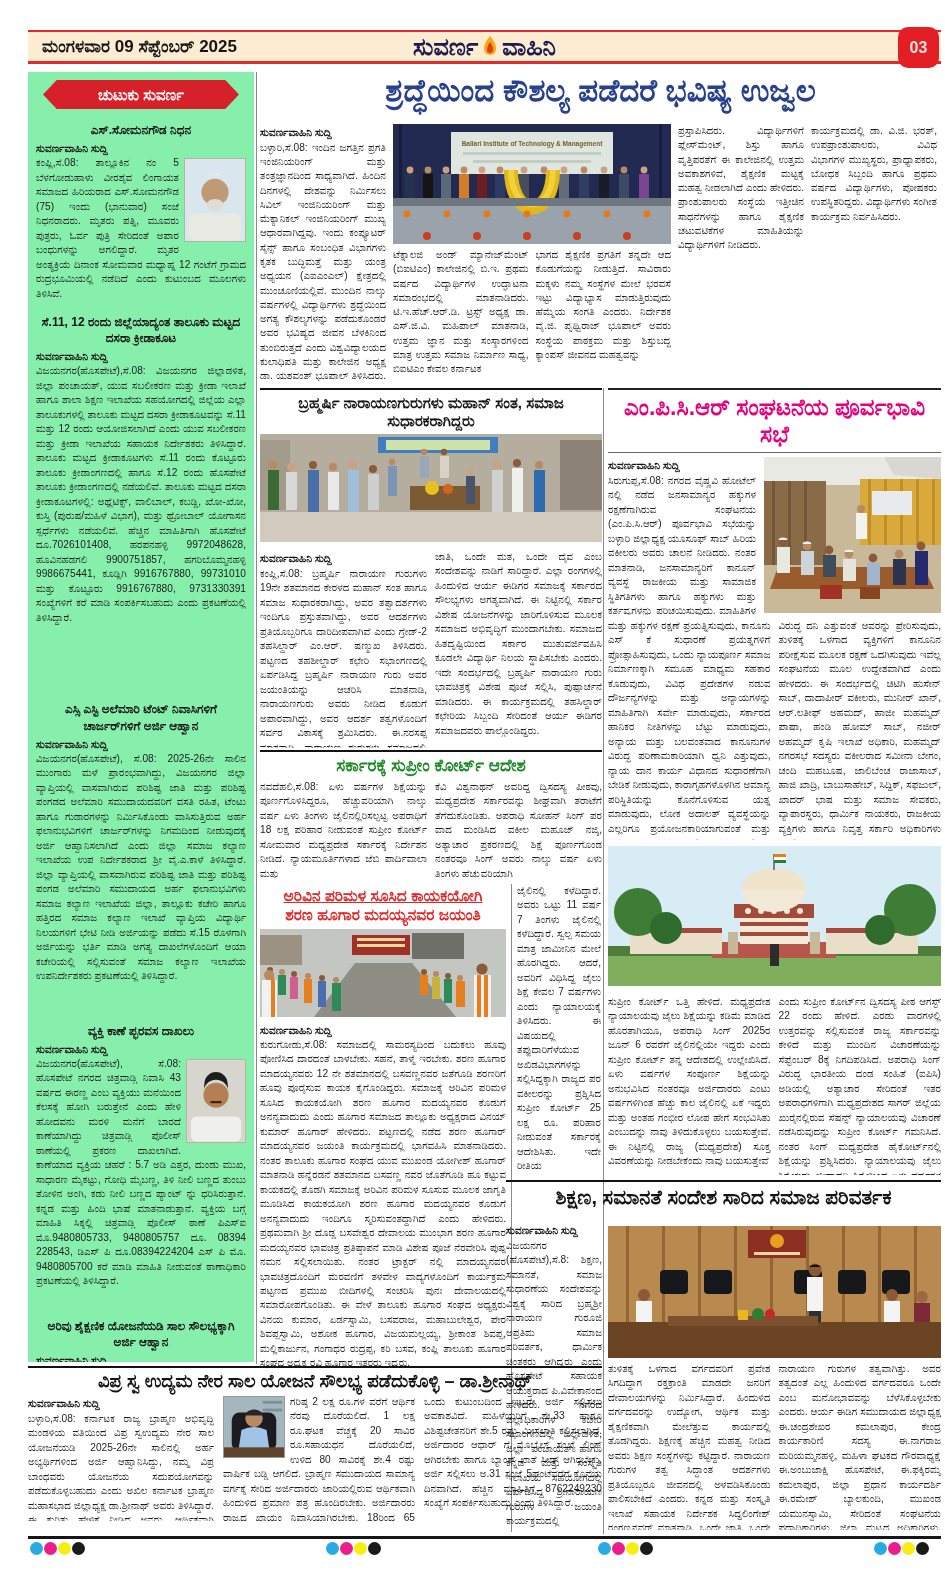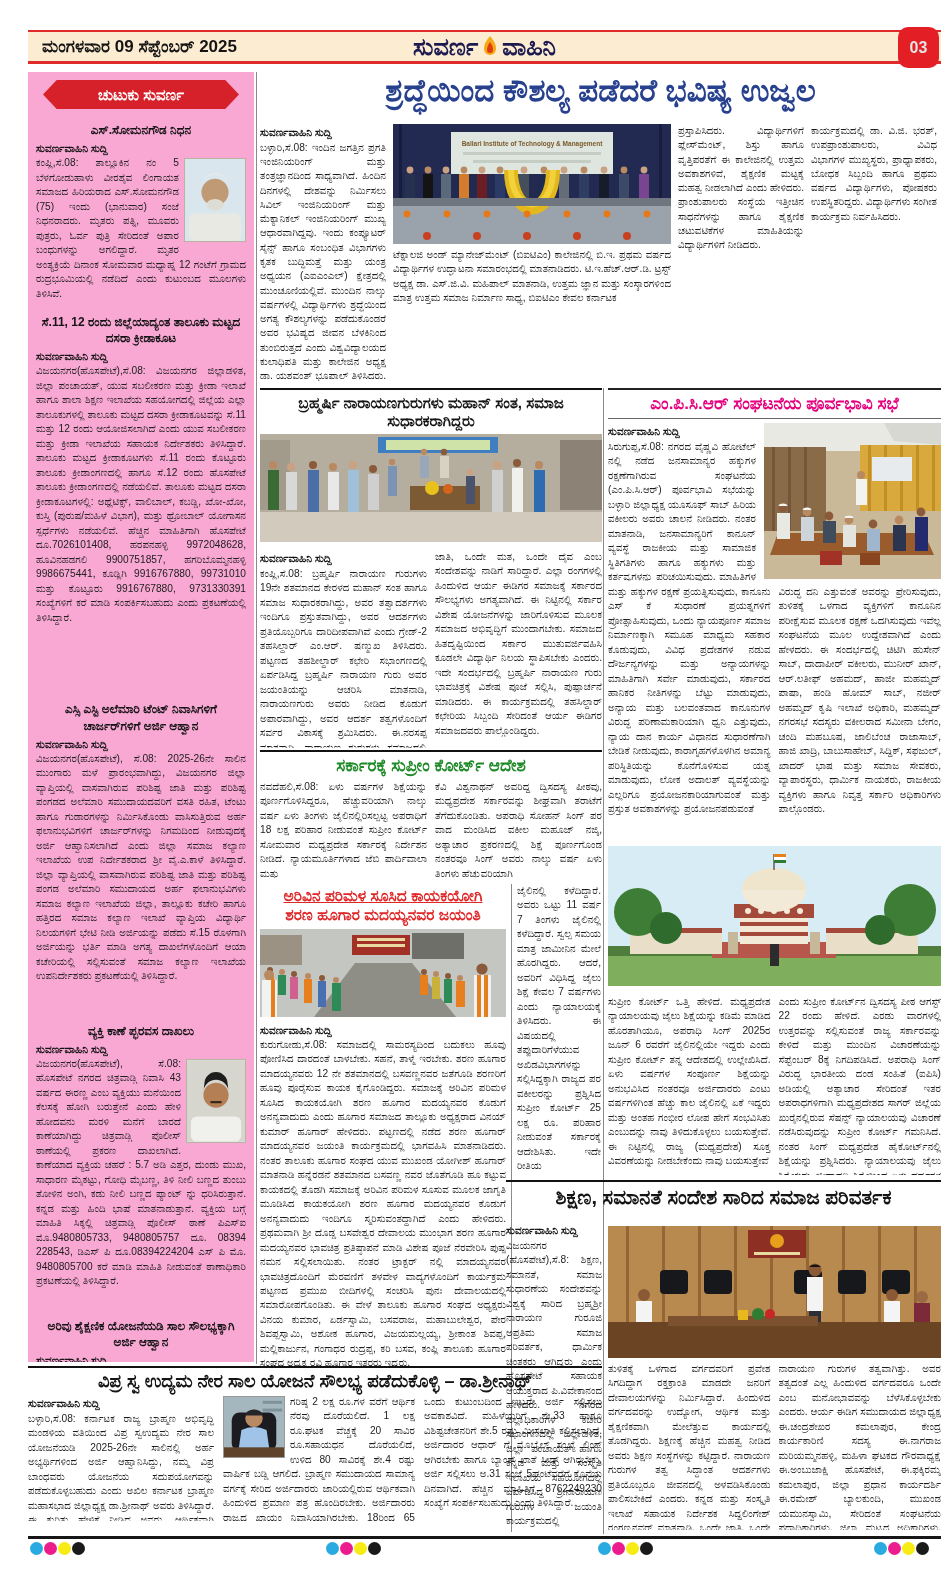--- a/index.html
+++ b/index.html
@@ -10,21 +10,21 @@
   
   .hbar{position:absolute;left:28px;top:30px;width:913px;height:34px;background:#fcecd2;
         border-top:2px solid #e02b2b;border-bottom:3px solid #e02b2b;padding-left:20px;}
   .hdate{position:absolute;left:14px;top:5px;font-size:17px;font-weight:bold;color:#141414;}
   .mast{position:absolute;left:0;right:0;top:1px;text-align:center;font-size:24px;font-weight:800;
         color:#1c1a4e;display:flex;align-items:center;justify-content:center;gap:3px;}
   .badge{position:absolute;right:2px;top:-5px;width:41px;height:41px;background:#e31e25;border-radius:10px;
          color:#e5e5e5;font-size:16px;font-weight:800;display:flex;align-items:center;justify-content:center;}
 
   
-  .leftcol{position:absolute;left:28px;top:72px;width:226px;height:1290px;background:#f9a8d4;
+  .leftcol{position:absolute;left:28px;top:72px;width:226px;height:1290px;background:#86efac;
            padding:6px 8px;overflow:hidden;}
   .ribbon{width:196px;height:29px;margin:2px auto 10px;background:#d6202a;color:#fff;font-weight:800;
           font-size:15px;display:flex;align-items:center;justify-content:center;
           clip-path:polygon(0 50%,7% 0,93% 0,100% 50%,93% 100%,7% 100%);}
   .lart{margin-bottom:10px;overflow:hidden;}
   .lart h3{margin:3px 2px 4px;font-size:12px;line-height:1.35;text-align:center;color:#141414;}
   .byline{font-weight:bold;font-size:10.5px;margin:1px 0;color:#141414;}
   .lbody{font-size:10.2px;line-height:1.42;text-align:justify;color:#202020;}
   .pimg-r{float:right;margin:2px 0 3px 5px;border:1px solid #b9b3a0;background:#d9e6ee;}
 
@@ -42,21 +42,21 @@
   .mc-center .cols{display:flex;gap:7px;margin-top:4px;height:132px;overflow:hidden;}
   .mc-center .cols .mcol{flex:1;}
 
   
   .sect{position:absolute;overflow:hidden;}
   .sect h2{margin:0;padding:4px 0;text-align:center;}
   .cols2{display:flex;gap:8px;overflow:hidden;}
   .cols2 .tcol{flex:1;font-size:10.2px;line-height:1.42;text-align:justify;overflow:hidden;}
 
   .brah-h{font-size:15px;font-weight:800;color:#141414;border-top:2px solid #111;}
-  .mpcr-h{font-size:17px;font-weight:800;color:#e6007e;border-top:2px solid #222;border-bottom:1px solid #666;}
+  .mpcr-h{font-size:23px;font-weight:800;color:#e6007e;border-top:2px solid #222;border-bottom:1px solid #666;}
   .supct-h{font-size:17px;font-weight:800;color:#1d8a27;border-top:2px solid #111;}
   .jay-h{font-size:15.5px;font-weight:800;color:#e02728;line-height:1.25;}
   .edu-h{font-size:20px;font-weight:800;color:#141414;border-top:2px solid #111;}
   .vip-h{font-size:18px;font-weight:800;color:#141414;}
 
   .photo{background:#cfcfcf;overflow:hidden;}
   .tcol-n{font-size:10.2px;line-height:1.42;text-align:justify;overflow:hidden;}
 
   
   .brule{position:absolute;left:28px;top:1536px;width:913px;height:3px;background:#161616;}
@@ -220,20 +220,21 @@
         <g fill="#c8401f">
           <circle cx="34" cy="112" r="4"></circle>
             <circle cx="84" cy="112" r="4"></circle>
             <circle cx="134" cy="112" r="4"></circle>
             <circle cx="184" cy="112" r="4"></circle>
             <circle cx="234" cy="112" r="4"></circle>
         </g>
       </svg>
       <div class="cols">
         <div class="mcol">ಟೆಕ್ನಾಲಜಿ ಅಂಡ್ ಮ್ಯಾನೇಜ್‌ಮೆಂಟ್ (ಬಿಐಟಿಎಂ) ಕಾಲೇಜಿನಲ್ಲಿ ಬಿ.ಇ. ಪ್ರಥಮ ವರ್ಷದ ವಿದ್ಯಾರ್ಥಿಗಳ ಉದ್ಘಾಟನಾ ಸಮಾರಂಭದಲ್ಲಿ ಮಾತನಾಡಿದರು. ಟಿ.ಇ.ಹೆಚ್.ಆರ್.ಡಿ. ಟ್ರಸ್ಟ್ ಅಧ್ಯಕ್ಷ ಡಾ. ಎಸ್.ಜಿ.ವಿ. ಮಹಿಪಾಲ್ ಮಾತನಾಡಿ, ಉತ್ತಮ ಜ್ಞಾನ ಮತ್ತು ಸಂಸ್ಕಾರಗಳಿಂದ ಮಾತ್ರ ಉತ್ತಮ ಸಮಾಜ ನಿರ್ಮಾಣ ಸಾಧ್ಯ, ಬಿಐಟಿಎಂ ಕೇವಲ ಕರ್ನಾಟಕ</div>
+        <div class="mcol">ಭಾಗದ ಶೈಕ್ಷಣಿಕ ಪ್ರಗತಿಗೆ ತನ್ನದೇ ಆದ ಕೊಡುಗೆಯನ್ನು ನೀಡುತ್ತಿದೆ. ಸಾವಿರಾರು ಮಕ್ಕಳು ನಮ್ಮ ಸಂಸ್ಥೆಗಳ ಮೇಲೆ ಭರವಸೆ ಇಟ್ಟು ವಿದ್ಯಾಭ್ಯಾಸ ಮಾಡುತ್ತಿರುವುದು ಹೆಮ್ಮೆಯ ಸಂಗತಿ ಎಂದರು. ನಿರ್ದೇಶಕ ವೈ.ಜಿ. ಪೃಥ್ವಿರಾಜ್ ಭೂಪಾಲ್ ಅವರು ಸಂಸ್ಥೆಯ ಪಾಠಕ್ರಮ ಮತ್ತು ಶಿಸ್ತುಬದ್ಧ ಕ್ಯಾಂಪಸ್ ಜೀವನದ ಮಹತ್ವವನ್ನು</div>
       </div>
     </div>
     <div class="mcol mc-side">ಪ್ರಸ್ತಾಪಿಸಿದರು. ವಿದ್ಯಾರ್ಥಿಗಳಿಗೆ ಪ್ಲೇಸ್‌ಮೆಂಟ್, ಶಿಸ್ತು ಹಾಗೂ ವೃತ್ತಿಪರತೆಗೆ ಈ ಕಾಲೇಜಿನಲ್ಲಿ ಉತ್ತಮ ಅವಕಾಶಗಳಿವೆ, ಶೈಕ್ಷಣಿಕ ಮಟ್ಟಕ್ಕೆ ಮಹತ್ವ ನೀಡಲಾಗಿದೆ ಎಂದು ಹೇಳಿದರು. ಪ್ರಾಂಶುಪಾಲರು ಸಂಸ್ಥೆಯ ಇತ್ತೀಚಿನ ಸಾಧನೆಗಳನ್ನು ಹಾಗೂ ಶೈಕ್ಷಣಿಕ ಚಟುವಟಿಕೆಗಳ ಮಾಹಿತಿಯನ್ನು ವಿದ್ಯಾರ್ಥಿಗಳಿಗೆ ನೀಡಿದರು.</div>
     <div class="mcol mc-side">ಕಾರ್ಯಕ್ರಮದಲ್ಲಿ ಡಾ. ವಿ.ಜಿ. ಭರತ್, ಉಪಪ್ರಾಂಶುಪಾಲರು, ವಿವಿಧ ವಿಭಾಗಗಳ ಮುಖ್ಯಸ್ಥರು, ಪ್ರಾಧ್ಯಾಪಕರು, ಬೋಧಕ ಸಿಬ್ಬಂದಿ ಹಾಗೂ ಪ್ರಥಮ ವರ್ಷದ ವಿದ್ಯಾರ್ಥಿಗಳು, ಪೋಷಕರು ಉಪಸ್ಥಿತರಿದ್ದರು. ವಿದ್ಯಾರ್ಥಿಗಳು ಸಂಗೀತ ಕಾರ್ಯಕ್ರಮ ನಿರ್ವಹಿಸಿದರು.</div>
   </div>
 
   <div class="sect" style="left:260px;top:388px;width:342px;height:360px;">
     <h2 class="brah-h">ಬ್ರಹ್ಮರ್ಷಿ ನಾರಾಯಣಗುರುಗಳು ಮಹಾನ್ ಸಂತ, ಸಮಾಜ ಸುಧಾರಕರಾಗಿದ್ದರು</h2>
     <svg class="photo" width="342" height="108" viewBox="0 0 342 108">
       <rect width="342" height="108" fill="#b5ae9f"></rect>

